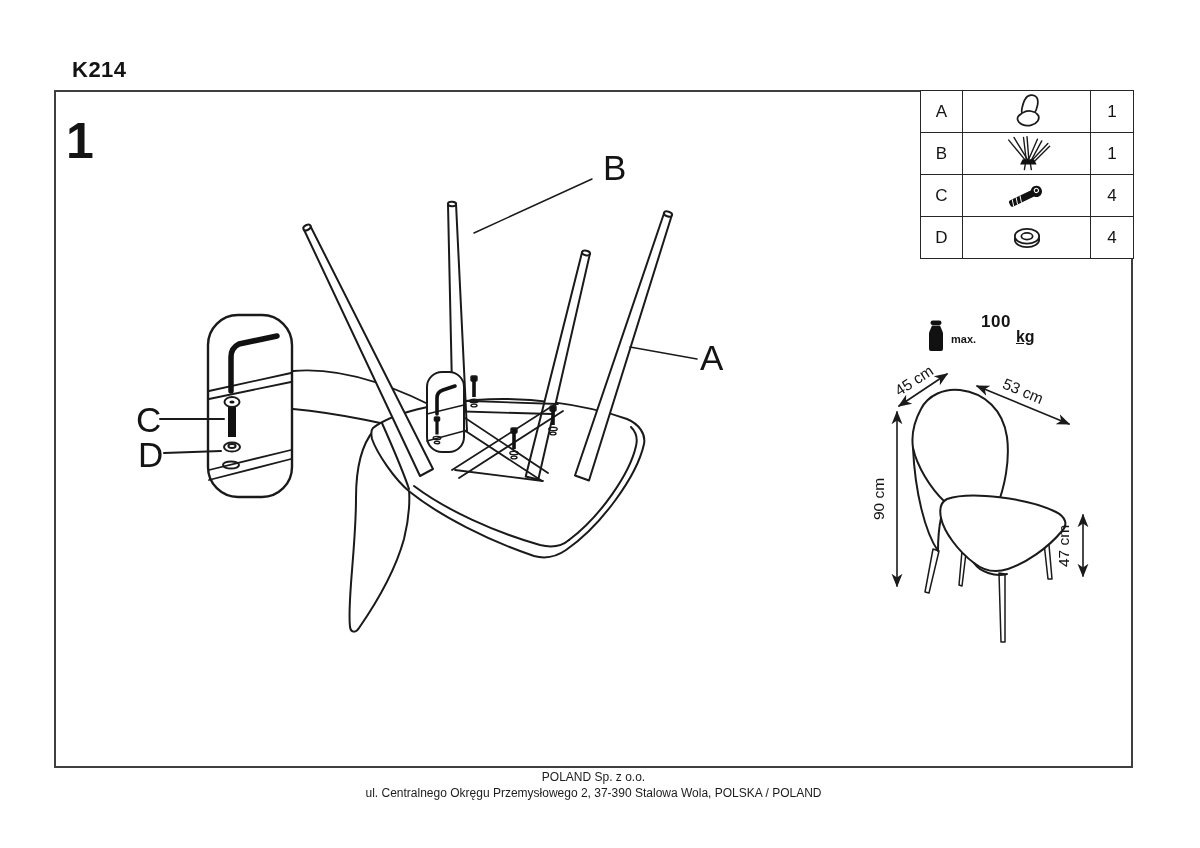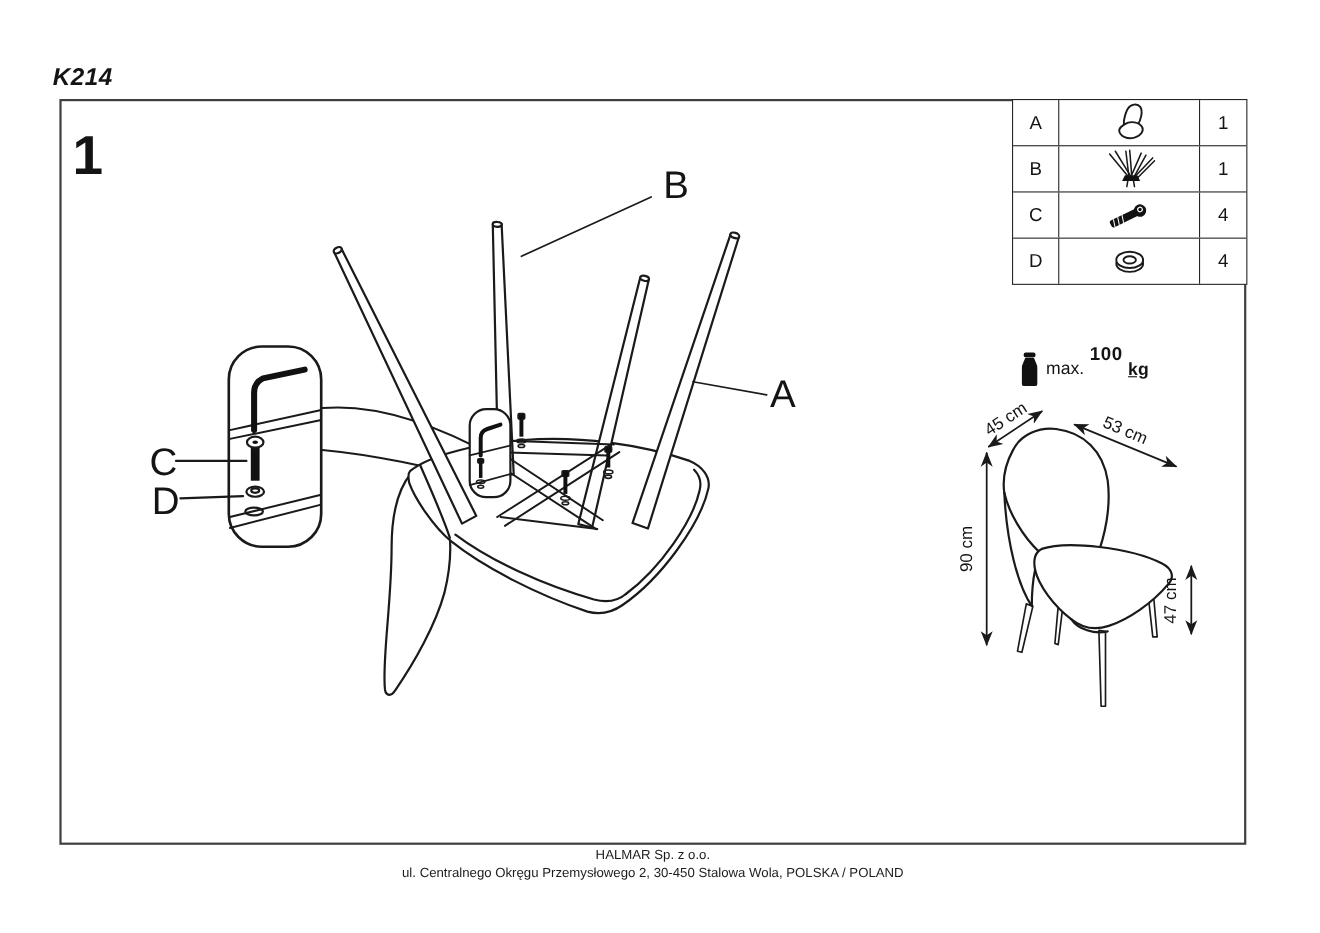--- a/index.html
+++ b/index.html
@@ -1,35 +1,35 @@
 <!DOCTYPE html>
 <html><head>
 <meta charset="utf-8">
 <style>
   html,body { margin:0; padding:0; background:#ffffff; }
   .canvas {
     position:relative; width:1200px; height:848px; background:#fff;
     font-family:"Liberation Sans", sans-serif; color:#141414; overflow:hidden;
   }
-  .model-title { position:absolute; left:48px; top:57px; font-size:22px; font-weight:bold; letter-spacing:0.5px;font-style:italic; }
+  .model-title { position:absolute; left:72px; top:57px; font-size:22px; font-weight:bold; letter-spacing:0.5px; }
   .border-box { position:absolute; left:54px; top:90px; width:1079px; height:678px; border:2px solid #3f3f3f; box-sizing:border-box; }
   .step-number { position:absolute; left:66px; top:112px; font-size:50px; font-weight:bold; }
   svg.diagram { position:absolute; left:0; top:0; }
 
   
   .parts-table { position:absolute; left:920px; top:90px; width:214px; background:#fff; border:1.5px solid #262626; box-sizing:border-box; }
   .pt-row { display:grid; grid-template-columns:42px 1fr 43px; height:41px; }
   .pt-row + .pt-row { border-top:1.5px solid #262626; }
   .pt-cell { display:flex; align-items:center; justify-content:center; }
   .pt-letter { border-right:1.5px solid #262626; font-size:17px; }
   .pt-qty { border-left:1.5px solid #262626; font-size:17px; }
 
   
   .weight { position:absolute; left:926px; top:312px; display:flex; align-items:flex-end; gap:5px; }
-  .weight .w-label { font-size:16px; font-weight:normal; margin-bottom:7px; }
+  .weight .w-label { font-size:11px; font-weight:bold; margin-bottom:7px; }
   .weight .w-value { font-size:17px; font-weight:bold; margin-bottom:20px; letter-spacing:0.5px; }
   .weight .w-unit { font-size:16px; font-weight:bold; margin-bottom:6px;text-decoration:underline; }
 
   
   .footer { position:absolute; left:54px; top:770px; width:1079px; text-align:center; font-size:12px; line-height:15.5px; color:#1c1c1c; }
 
   
   .lbl { font-family:"Liberation Sans", sans-serif; font-size:35px; fill:#141414; }
   .dim { font-family:"Liberation Sans", sans-serif; font-size:15.5px; fill:#141414; }
 </style>
@@ -239,17 +239,17 @@
     <svg width="20" height="32" viewBox="0 0 20 32">
       <rect x="4.5" y="0.5" width="11" height="4.5" rx="2.2" fill="#111"></rect>
       <path d="M6,5.5 L3.3,12 Q3,13 3,14 L3,29 Q3,31 5,31 L15,31 Q17,31 17,29 L17,14 Q17,13 16.7,12 L14,5.5 Z" fill="#111"></path>
     </svg>
     <span class="w-label">max.</span>
     <span class="w-value">100</span>
     <span class="w-unit">kg</span>
   </div>
 
   <div class="footer">
-    <div>HALMAR Sp. z o.o.</div>
-    <div>ul. Centralnego Okręgu Przemysłowego 2, 30-450 Stalowa Wola, POLSKA / POLAND</div>
+    <div>POLAND Sp. z o.o.</div>
+    <div>ul. Centralnego Okręgu Przemysłowego 2, 37-390 Stalowa Wola, POLSKA / POLAND</div>
   </div>
 
 </div>
 
 </body></html>

